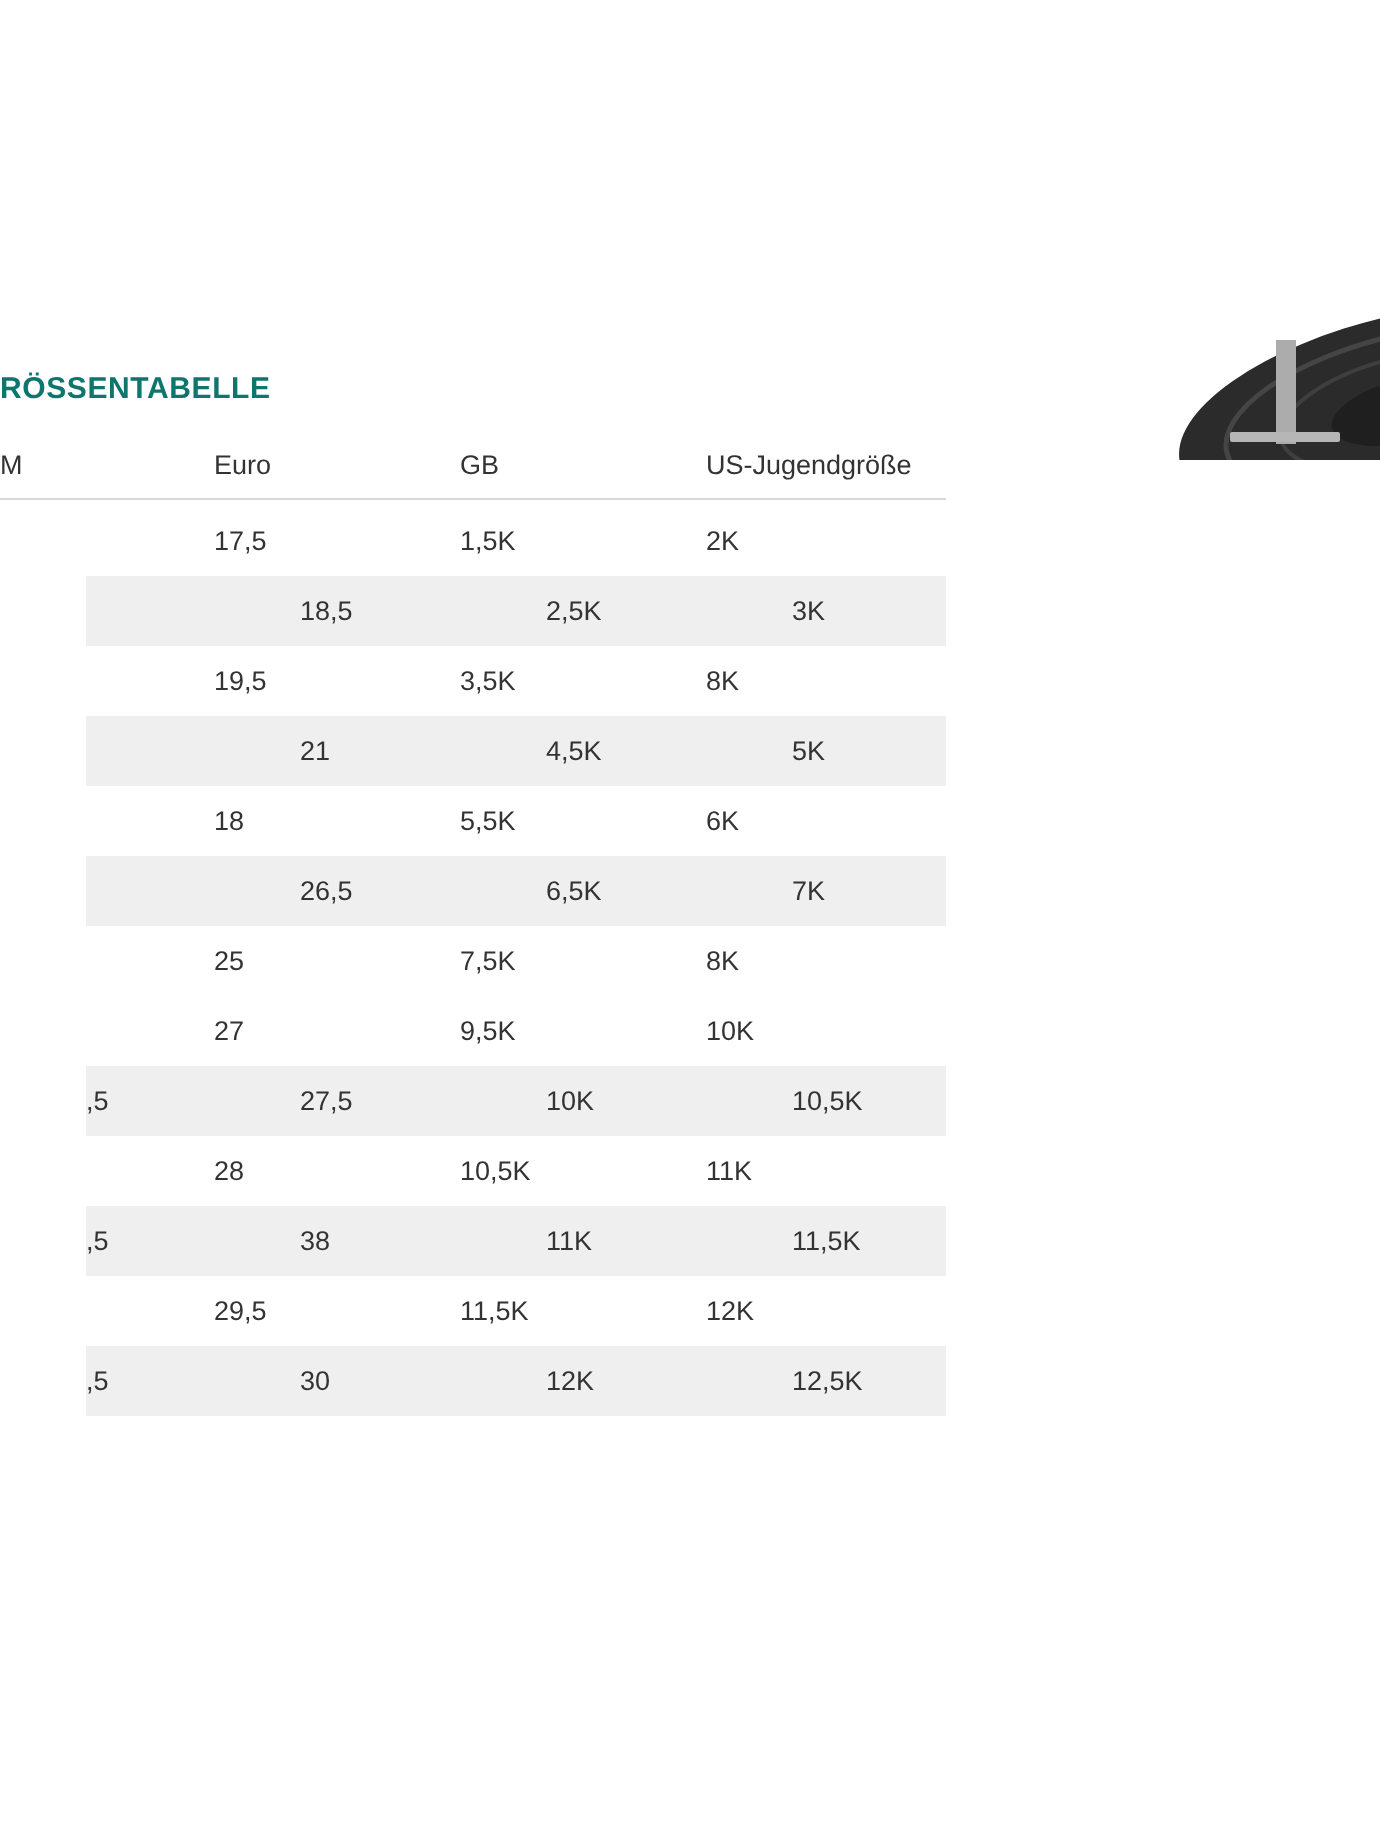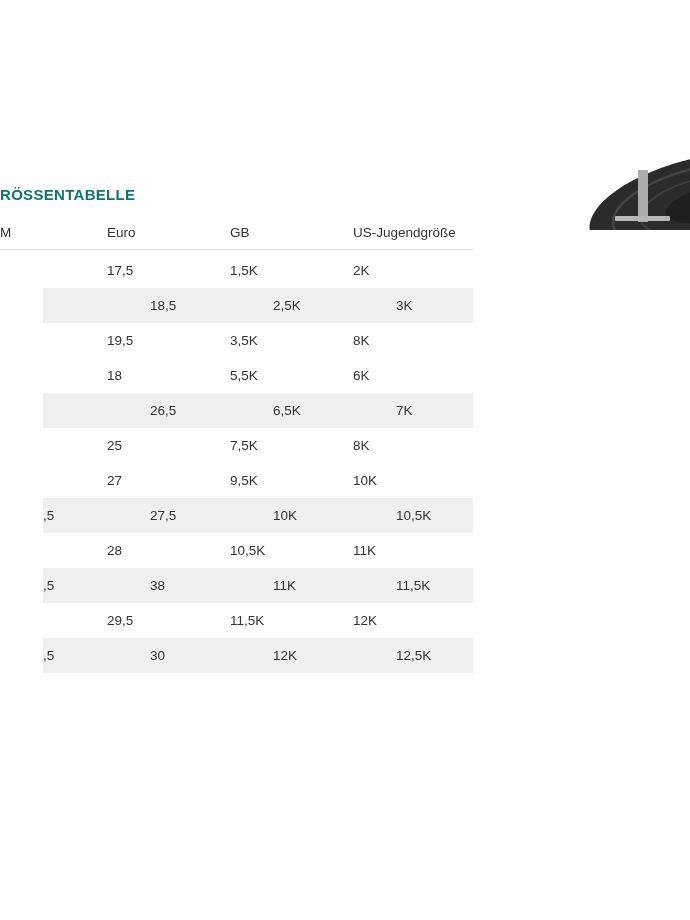--- a/index.html
+++ b/index.html
@@ -103,20 +103,26 @@
           <div class="tcell">18,5</div>
           <div class="tcell">2,5K</div>
           <div class="tcell">3K</div>
         </div>
         <div class="trow">
           <div class="tcell"></div>
           <div class="tcell">19,5</div>
           <div class="tcell">3,5K</div>
           <div class="tcell">8K</div>
         </div>
+        <div class="trow stripe">
+          <div class="tcell"></div>
+          <div class="tcell">21</div>
+          <div class="tcell">4,5K</div>
+          <div class="tcell">5K</div>
+        </div>
         <div class="trow">
           <div class="tcell"></div>
           <div class="tcell">18</div>
           <div class="tcell">5,5K</div>
           <div class="tcell">6K</div>
         </div>
         <div class="trow stripe">
           <div class="tcell"></div>
           <div class="tcell">26,5</div>
           <div class="tcell">6,5K</div>

